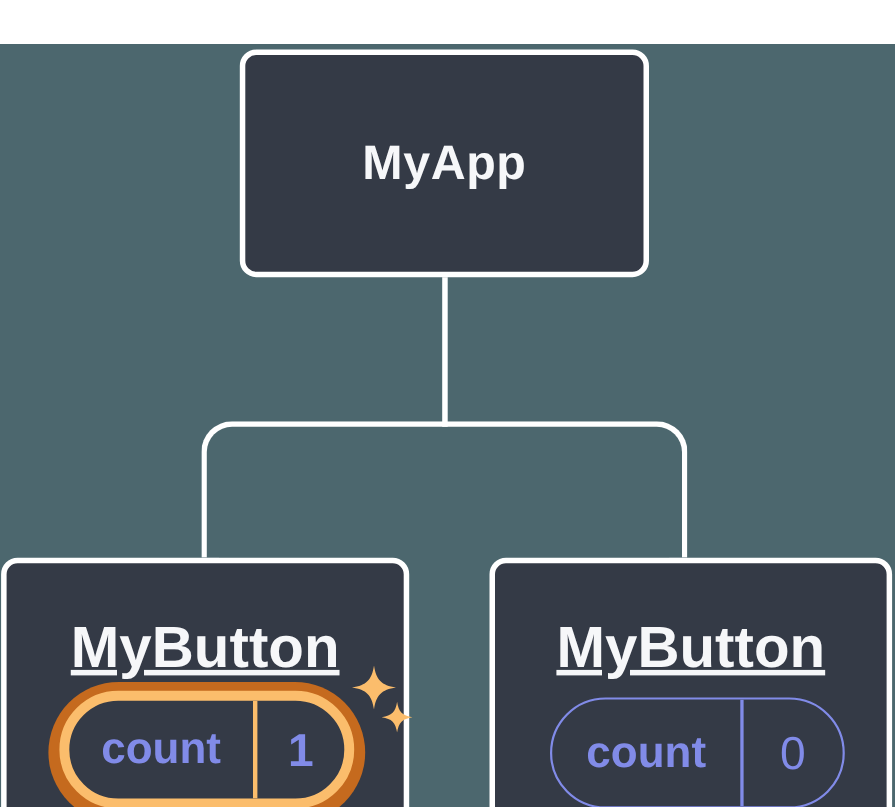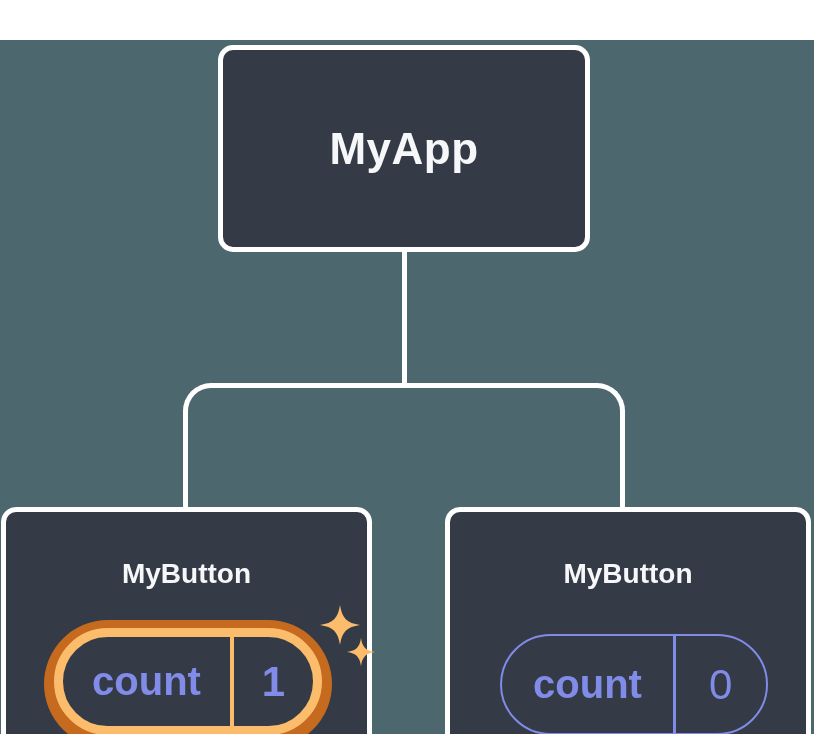--- a/index.html
+++ b/index.html
@@ -31,22 +31,23 @@
     font-size: 44px;
     font-weight: 700;
     letter-spacing: 0.5px;
   }
   .child-label {
     position: absolute;
     left: 0; right: 0;
     top: 46px;
     text-align: center;
     color: #F6F7F9;
-    font-size: 28px;
+    font-size: 53px;
     font-weight: 700;
+    text-decoration: underline;
   }
 
   
   .stem {
     position: absolute;
     left: 402px; top: 212px;
     width: 5px; height: 136px;
     background: #FFFFFF;
   }
   .bracket {

